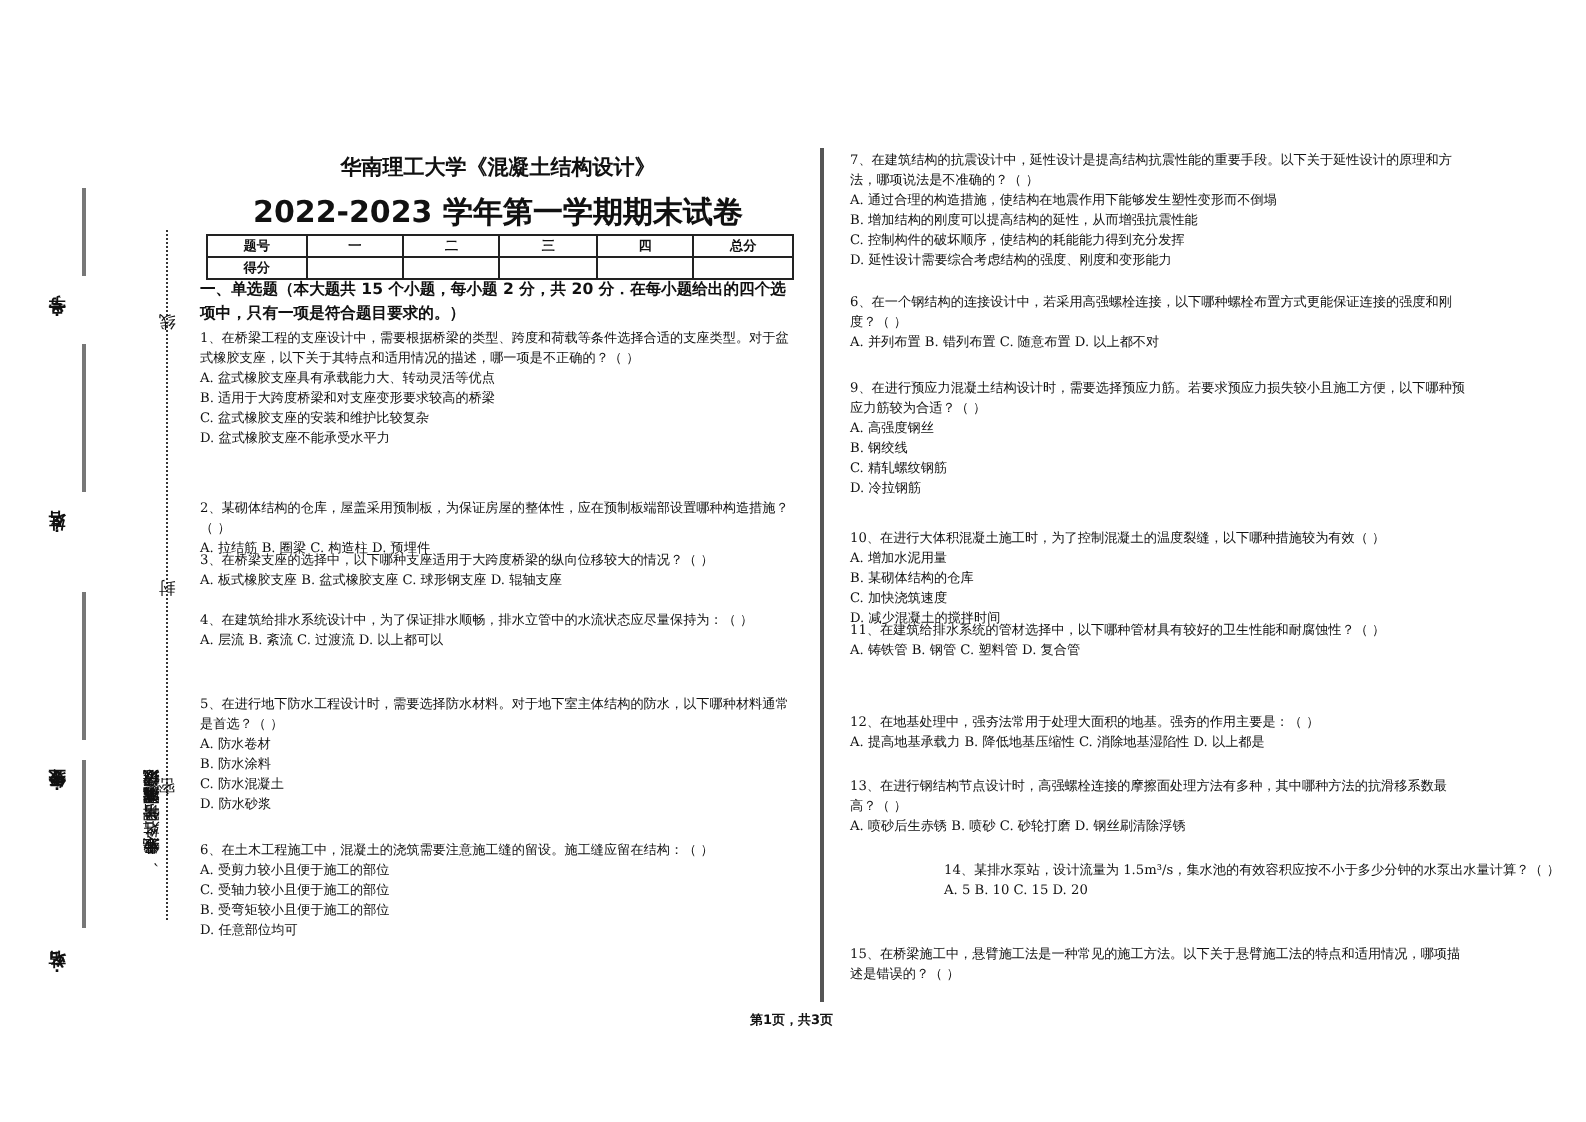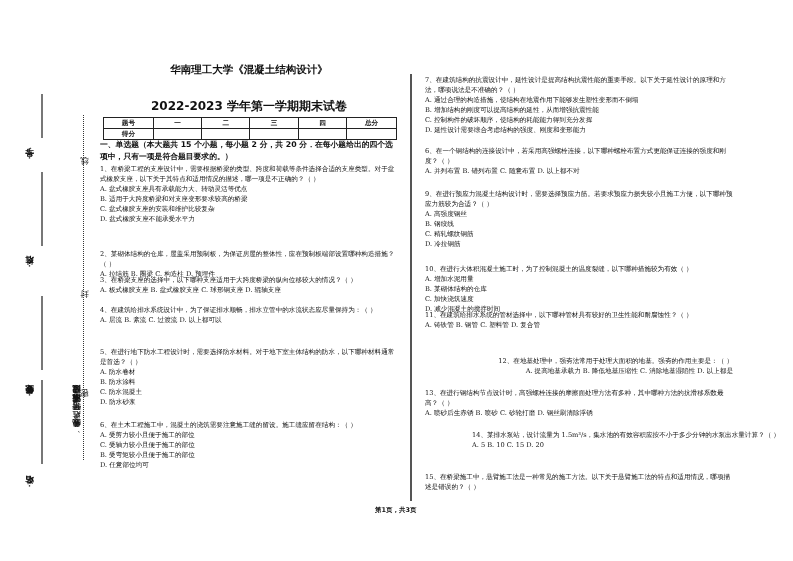--- a/index.html
+++ b/index.html
@@ -26,22 +26,22 @@
     font-size: 8.5px; text-align: center; font-family: "DejaVu Sans", sans-serif;
     writing-mode: vertical-rl; transform: rotate(180deg);
   }
 
   
   .col { position: absolute; top: 0; font-size: 6.6px; line-height: 10px; }
   .col-left { left: 100px; width: 298px; }
   .col-right { left: 425px; width: 308px; }
   .divider { position: absolute; left: 410px; top: 74px; width: 1.5px; height: 427px; background: #555; }
 
-  .title1 { position: absolute; left: 0; width: 298px; top: 64px; text-align: center; font-size: 10.5px; font-weight: bold; font-family: Liberation Sans, sans-serif; }
-  .title2 { position: absolute; left: 0; width: 298px; top: 101px; text-align: center; font-size: 12px; font-weight: bold; font-family: "DejaVu Sans", sans-serif; }
+  .title1 { position: absolute; left: 0; width: 298px; top: 80px; text-align: center; font-size: 10.5px; font-weight: bold; font-family: Liberation Mono, monospace; }
+  .title2 { position: absolute; left: 0; width: 298px; top: 101px; text-align: center; font-size: 15px; font-weight: bold; font-family: "DejaVu Sans", sans-serif; }
 
   table.score { position: absolute; left: 3px; top: 117px; width: 294px; border-collapse: collapse; font-size: 6.6px; font-weight: bold; font-family: "DejaVu Sans", sans-serif; }
   table.score td { border: 1px solid #222; height: 9.5px; text-align: center; padding: 0; }
 
   .section { position: absolute; left: 0; top: 139px; width: 298px; font-size: 7.8px; line-height: 12px; font-weight: bold; font-family: "DejaVu Sans", sans-serif; }
 
   .q { position: absolute; left: 0; width: 100%; }
   .q .stem { display: block; }
   .q .opt { display: block; }
 
@@ -169,21 +169,21 @@
     <span class="opt">B. 某砌体结构的仓库</span>
     <span class="opt">C. 加快浇筑速度</span>
     <span class="opt">D. 减少混凝土的搅拌时间</span>
   </div>
 
   <div class="q" style="top:310px;">
     <span class="stem">11、在建筑给排水系统的管材选择中，以下哪种管材具有较好的卫生性能和耐腐蚀性？（ ）</span>
     <span class="opt">A. 铸铁管 B. 钢管 C. 塑料管 D. 复合管</span>
   </div>
 
-  <div class="q" style="top:356px;text-align:right;">
+  <div class="q" style="top:356px;">
     <span class="stem">12、在地基处理中，强夯法常用于处理大面积的地基。强夯的作用主要是：（ ）</span>
     <span class="opt">A. 提高地基承载力 B. 降低地基压缩性 C. 消除地基湿陷性 D. 以上都是</span>
   </div>
 
   <div class="q" style="top:388px;">
     <span class="stem">13、在进行钢结构节点设计时，高强螺栓连接的摩擦面处理方法有多种，其中哪种方法的抗滑移系数最高？（ ）</span>
     <span class="opt">A. 喷砂后生赤锈 B. 喷砂 C. 砂轮打磨 D. 钢丝刷清除浮锈</span>
   </div>
 
   <div class="q" style="top:430px;margin-left:47px;">

